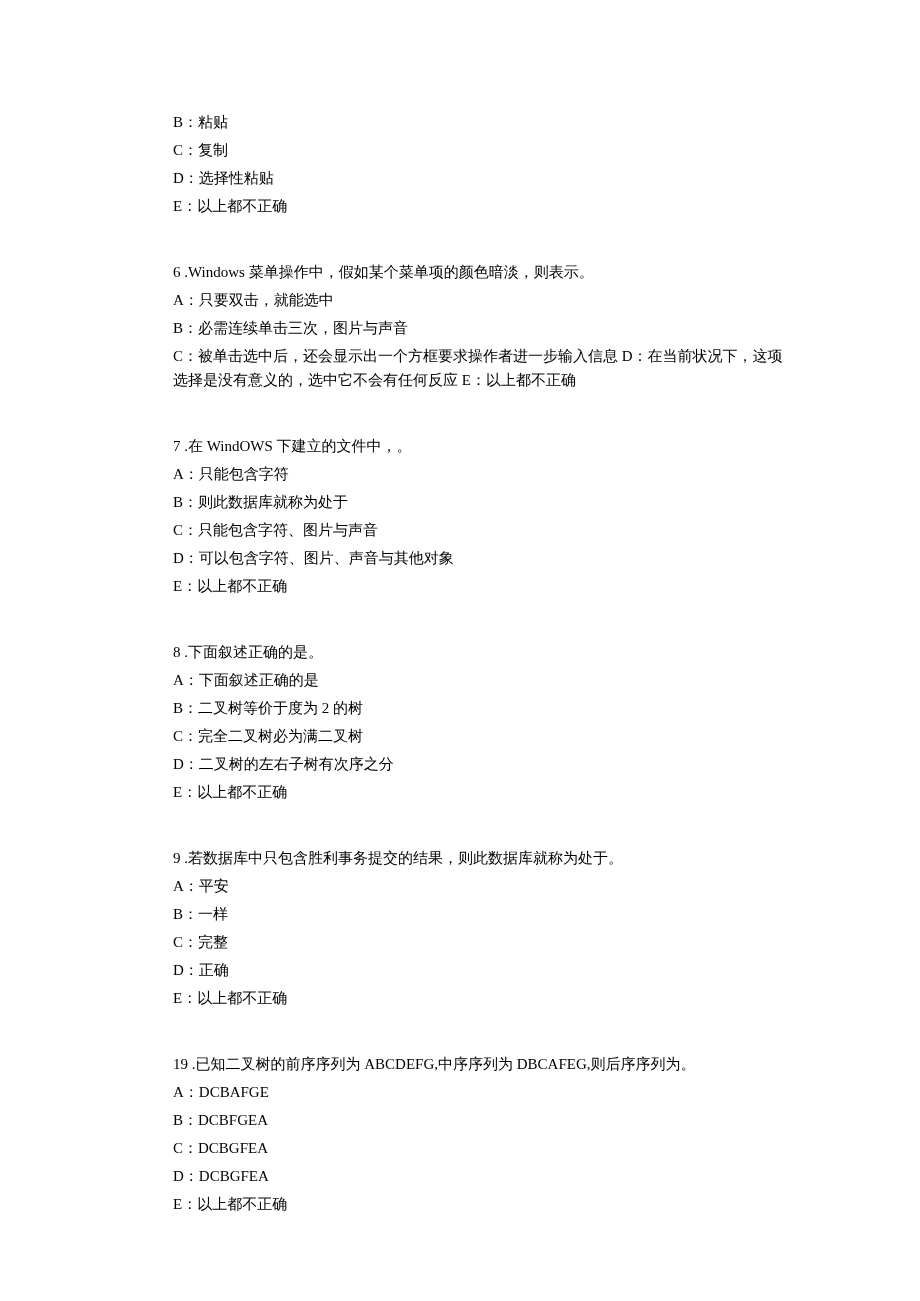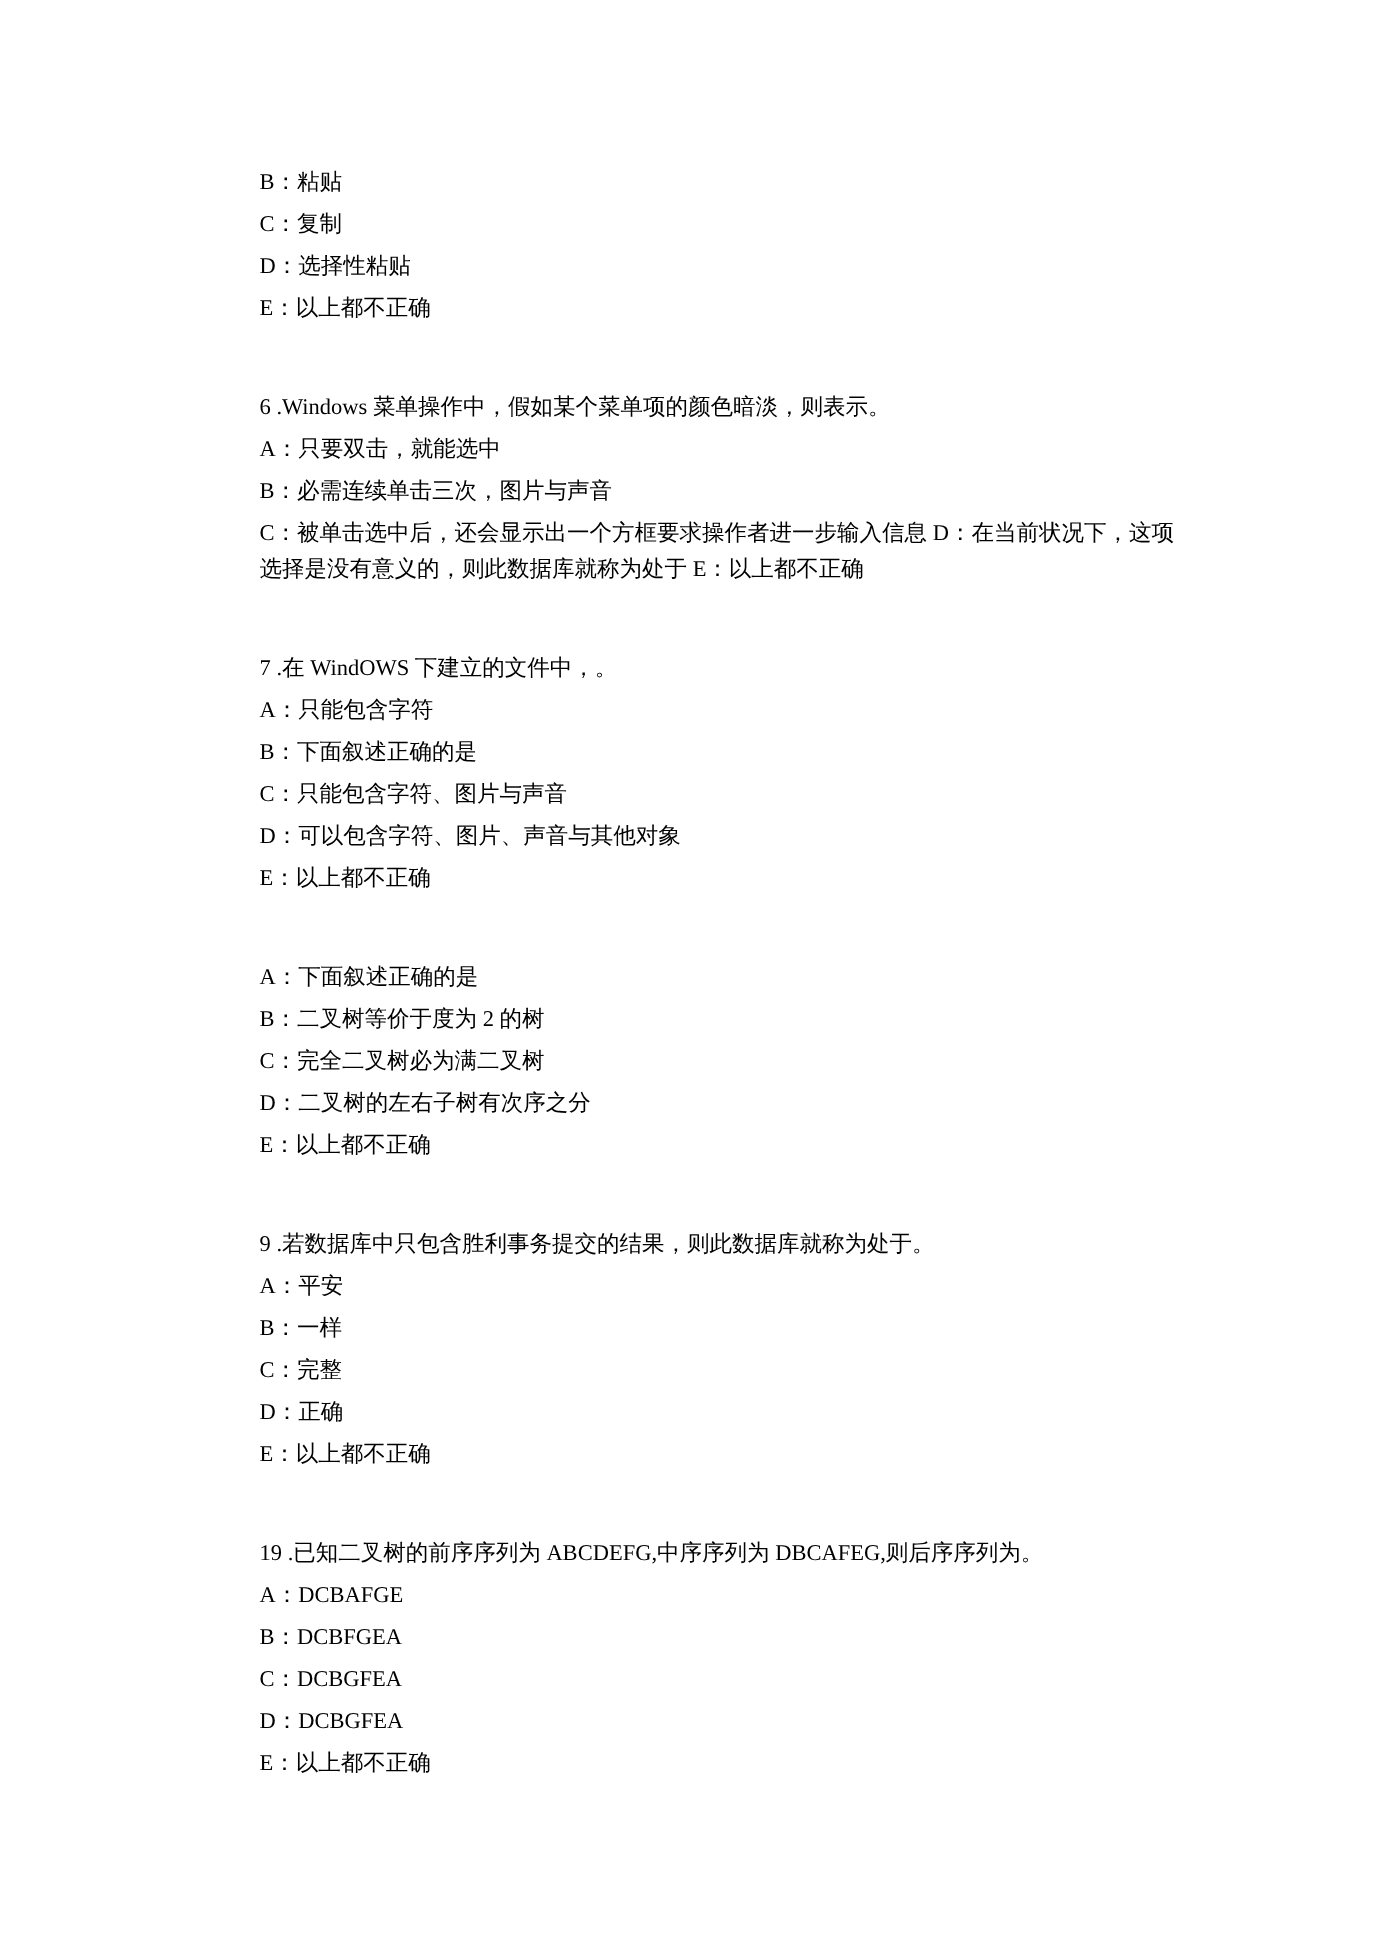--- a/index.html
+++ b/index.html
@@ -35,33 +35,34 @@
     <p class="line">B：粘贴</p>
     <p class="line">C：复制</p>
     <p class="line">D：选择性粘贴</p>
     <p class="line">E：以上都不正确</p>
   </div>
 
   <div class="question-block">
     <p class="line">6 .Windows 菜单操作中，假如某个菜单项的颜色暗淡，则表示。</p>
     <p class="line">A：只要双击，就能选中</p>
     <p class="line">B：必需连续单击三次，图片与声音</p>
-    <p class="line">C：被单击选中后，还会显示出一个方框要求操作者进一步输入信息 D：在当前状况下，这项选择是没有意义的，则此数据库就称为处于 E：以上都不正确</p>
+    <p class="line">C：被单击选中后，还会显示出一个方框要求操作者进一步输入信息 D：在当前状况下，这项选择是没有意义的，选中它不会有任何反应 E：以上都不正确</p>
   </div>
 
   <div class="question-block">
     <p class="line">7 .在 WindOWS 下建立的文件中，。</p>
     <p class="line">A：只能包含字符</p>
-    <p class="line">B：下面叙述正确的是</p>
+    <p class="line">B：则此数据库就称为处于</p>
     <p class="line">C：只能包含字符、图片与声音</p>
     <p class="line">D：可以包含字符、图片、声音与其他对象</p>
     <p class="line">E：以上都不正确</p>
   </div>
 
   <div class="question-block">
+    <p class="line">8 .下面叙述正确的是。</p>
     <p class="line">A：下面叙述正确的是</p>
     <p class="line">B：二叉树等价于度为 2 的树</p>
     <p class="line">C：完全二叉树必为满二叉树</p>
     <p class="line">D：二叉树的左右子树有次序之分</p>
     <p class="line">E：以上都不正确</p>
   </div>
 
   <div class="question-block">
     <p class="line">9 .若数据库中只包含胜利事务提交的结果，则此数据库就称为处于。</p>
     <p class="line">A：平安</p>

